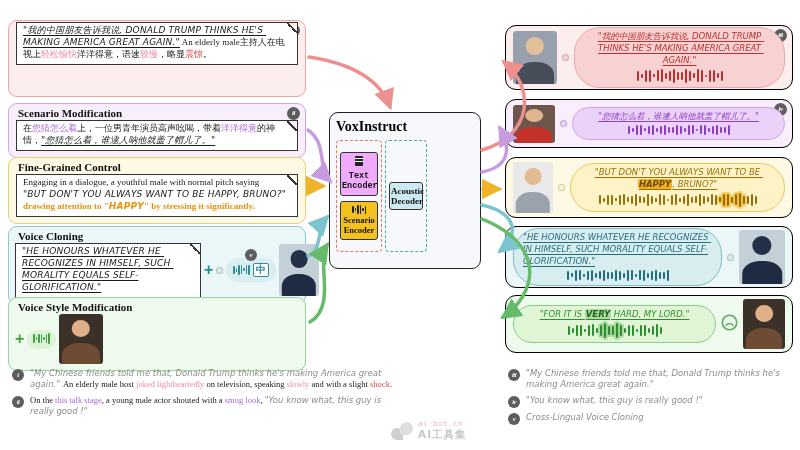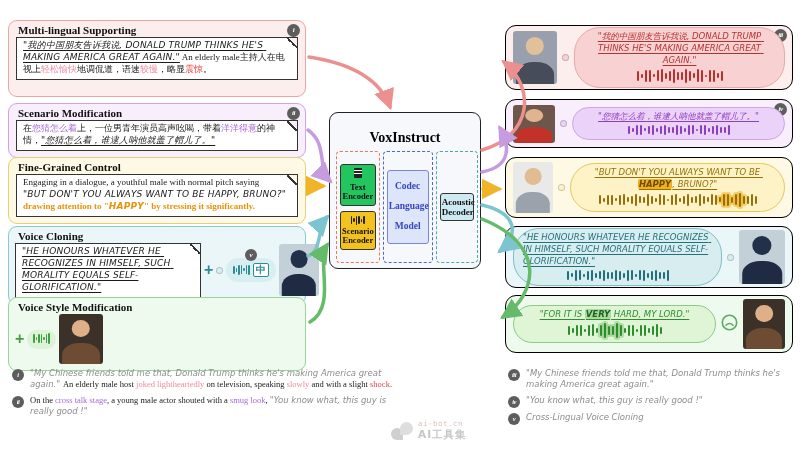--- a/index.html
+++ b/index.html
@@ -49,30 +49,30 @@
   .photo::after{content:"";position:absolute;bottom:-10%;left:50%;transform:translateX(-50%);
       width:86%;height:52%;border-radius:45% 45% 0 0;background:var(--shirt,#888);}
   .ph-host {background:#97a0ac;--shirt:#474d58;--skin:#e2c09a;}
   .ph-comic{background:#6e564c;--shirt:#c23228;--skin:#e0b48e;}
   .ph-chan {background:#e9e9e9;--shirt:#9aa2ac;--skin:#e3bb93;}
   .ph-hood {background:#c3d0d8;--shirt:#1f2b42;--skin:#23304a;}
   .ph-joey {background:#3c3128;--shirt:#6e4b33;--skin:#dfb088;}
   
   .center{position:absolute;left:329px;top:112px;width:152px;height:157px;background:#f7f8fb;
           border:1.6px solid #222;border-radius:9px;box-sizing:border-box;padding:3px 6px;}
-  .center h2{margin:14px 0 5px;text-align:center;font:bold 14px "Liberation Serif",serif;color:#000;}
+  .center h2{margin:3px 0 5px;text-align:left;font:bold 14px "Liberation Serif",serif;color:#000;}
   .cols{display:flex;gap:3px;height:112px;}
   .col{border:1.4px dashed;border-radius:4px;display:flex;flex-direction:column;
        justify-content:center;align-items:center;gap:5px;padding:3px;box-sizing:border-box;}
   .col-o{border-color:#e4785a;width:46px;}
   .col-b{border-color:#4a66d8;width:50px;}
   .col-t{border-color:#46aca4;width:42px;}
   .mod{border:1px solid #333;border-radius:3px;text-align:center;
        font:bold 8.5px/1.15 "Liberation Serif",serif;padding:3px 1px;width:100%;box-sizing:border-box;color:#111;}
-  .mod-text{background:#22c55e;}
+  .mod-text{background:#f0abfc;font-family:Liberation Mono, monospace;}
   .mod-ac{background:#f4c21f;}
   .mod-clm{background:#dde5fa;border-color:#7788dd;color:#3346c0;font-size:9.5px;line-height:2.1;padding:6px 1px;}
   .mod-dec{background:#cdeaf2;font-size:9px;}
   .doc-ic{display:inline-block;width:8px;height:10px;background:#222;border-radius:1px;margin-bottom:2px;
       box-shadow:inset 0 -2px 0 #222;background-image:linear-gradient(#222 2px,#fff 2px,#fff 3px,#222 3px,#222 5px,#fff 5px,#fff 6px,#222 6px);}
   .wf-ic{display:inline-flex;align-items:center;gap:1px;height:10px;margin-bottom:1px;}
   .wf-ic i{display:block;width:1.5px;background:#222;border-radius:1px;}
   .wf-ic.light i{background:#2e8b98;} .wf-ic.green i{background:#3da23d;}
   
   .rbox{position:absolute;left:505px;width:288px;border:1.5px solid;border-radius:11px;
@@ -109,25 +109,24 @@
   .wm-l1{font:7.5px "DejaVu Sans Mono",monospace;color:#e5bcbc;letter-spacing:.5px;}
   .wm-l2{font:bold 10.5px "DejaVu Sans",sans-serif;color:#c6c6c6;letter-spacing:1px;}
   svg.arrows{position:absolute;left:0;top:0;pointer-events:none;}
 </style>
 </head>
 <body>
 
 <div class="canvas">
 
   <div class="lbox lb-pink" style="top:20px;min-height:77px;">
-    <h3>Multi-lingual Supporting</h3>
     <span class="badge">i</span>
     <div class="note">
       <span class="fold"></span>
-      <span><span class="seg hand u">"我的中国朋友告诉我说, DONALD TRUMP THINKS HE'S MAKING AMERICA GREAT AGAIN."</span><span class="seg "> An elderly male主持人在电视上</span><span class="seg c-pink">轻松愉快</span><span class="seg ">地调侃道，语速</span><span class="seg c-pink">较慢</span><span class="seg ">，略显</span><span class="seg c-red">震惊</span><span class="seg ">。</span></span>
+      <span><span class="seg hand u">"我的中国朋友告诉我说, DONALD TRUMP THINKS HE'S MAKING AMERICA GREAT AGAIN."</span><span class="seg "> An elderly male主持人在电视上</span><span class="seg c-pink">轻松愉快</span><span class="seg ">洋洋得意，语速</span><span class="seg c-pink">较慢</span><span class="seg ">，略显</span><span class="seg c-red">震惊</span><span class="seg ">。</span></span>
     </div>
   </div>
 
   <div class="lbox lb-purple" style="top:103px;min-height:49px;">
     <h3>Scenario Modification</h3>
     <span class="badge">ii</span>
     <div class="note">
       <span class="fold"></span>
       <span><span class="seg ">在</span><span class="seg c-purple">您猜怎么着</span><span class="seg ">上，一位男青年演员高声吆喝，带着</span><span class="seg c-purple">洋洋得意</span><span class="seg ">的神情，</span><span class="seg hand u">"您猜怎么着，谁逮人呐他就盖了帽儿了。"</span></span>
     </div>
@@ -199,27 +198,20 @@
         <div class="mod mod-ac">
           <span class="wf-ic">
               <i style="height: 7.5px;"></i>
               <i style="height: 3.7px;"></i>
               <i style="height: 8.9px;"></i>
               <i style="height: 8.5px;"></i>
               <i style="height: 2.9px;"></i>
               <i style="height: 8.1px;"></i>
             </span><br>
           <span>Scenario Encoder</span>
-        </div>
-      </div>
-      <div class="col col-b">
-        <div class="mod mod-clm">
-          <span>Codec</span><br>
-          <span>Language</span><br>
-          <span>Model</span>
         </div>
       </div>
       <div class="col col-t">
         <div class="mod mod-dec">Acoustic Decoder</div>
       </div>
     </div>
   </div>
 
   <div class="rbox lb-pink" style="top:25px;height:65px;">
     <span class="badge">iii</span>
@@ -416,21 +408,21 @@
     <div class="photo ph-joey" style="width:42px;height:50px;"></div>
   </div>
 
   <div class="fnwrap" style="left:12px;top:368px;width:392px;">
     <div class="fn-item">
       <span class="fn-badge">i</span>
       <span class="fn-text"><span class="seg fnh">"My Chinese friends told me that, Donald Trump thinks he's making America great again." </span><span class="seg ">An elderly male host </span><span class="seg c-pink">joked lightheartedly</span><span class="seg "> on television, speaking </span><span class="seg c-pink">slowly</span><span class="seg "> and with a slight </span><span class="seg c-red">shock</span><span class="seg ">.</span></span>
     </div>
     <div class="fn-item">
       <span class="fn-badge">ii</span>
-      <span class="fn-text"><span class="seg ">On the </span><span class="seg c-purple">cross talk stage</span><span class="seg ">, a young male actor shouted with a </span><span class="seg c-purple">smug look</span><span class="seg ">, </span><span class="seg fnh">"You know what, this guy is really good !"</span></span>
+      <span class="fn-text"><span class="seg ">On the </span><span class="seg c-purple">this talk stage</span><span class="seg ">, a young male actor shouted with a </span><span class="seg c-purple">smug look</span><span class="seg ">, </span><span class="seg fnh">"You know what, this guy is really good !"</span></span>
     </div>
   </div>
 
   <div class="fnwrap" style="left:508px;top:368px;width:288px;">
     <div class="fn-item">
       <span class="fn-badge">iii</span>
       <span class="fn-text fnh">"My Chinese friends told me that, Donald Trump thinks he's making America great again."</span>
     </div>
     <div class="fn-item">
       <span class="fn-badge">iv</span>

